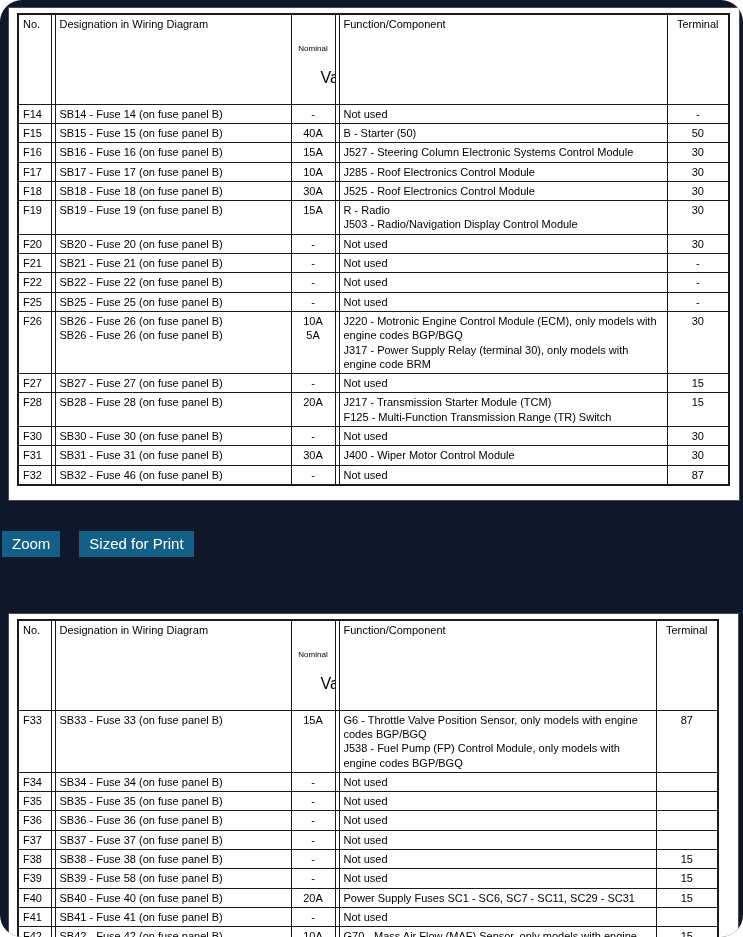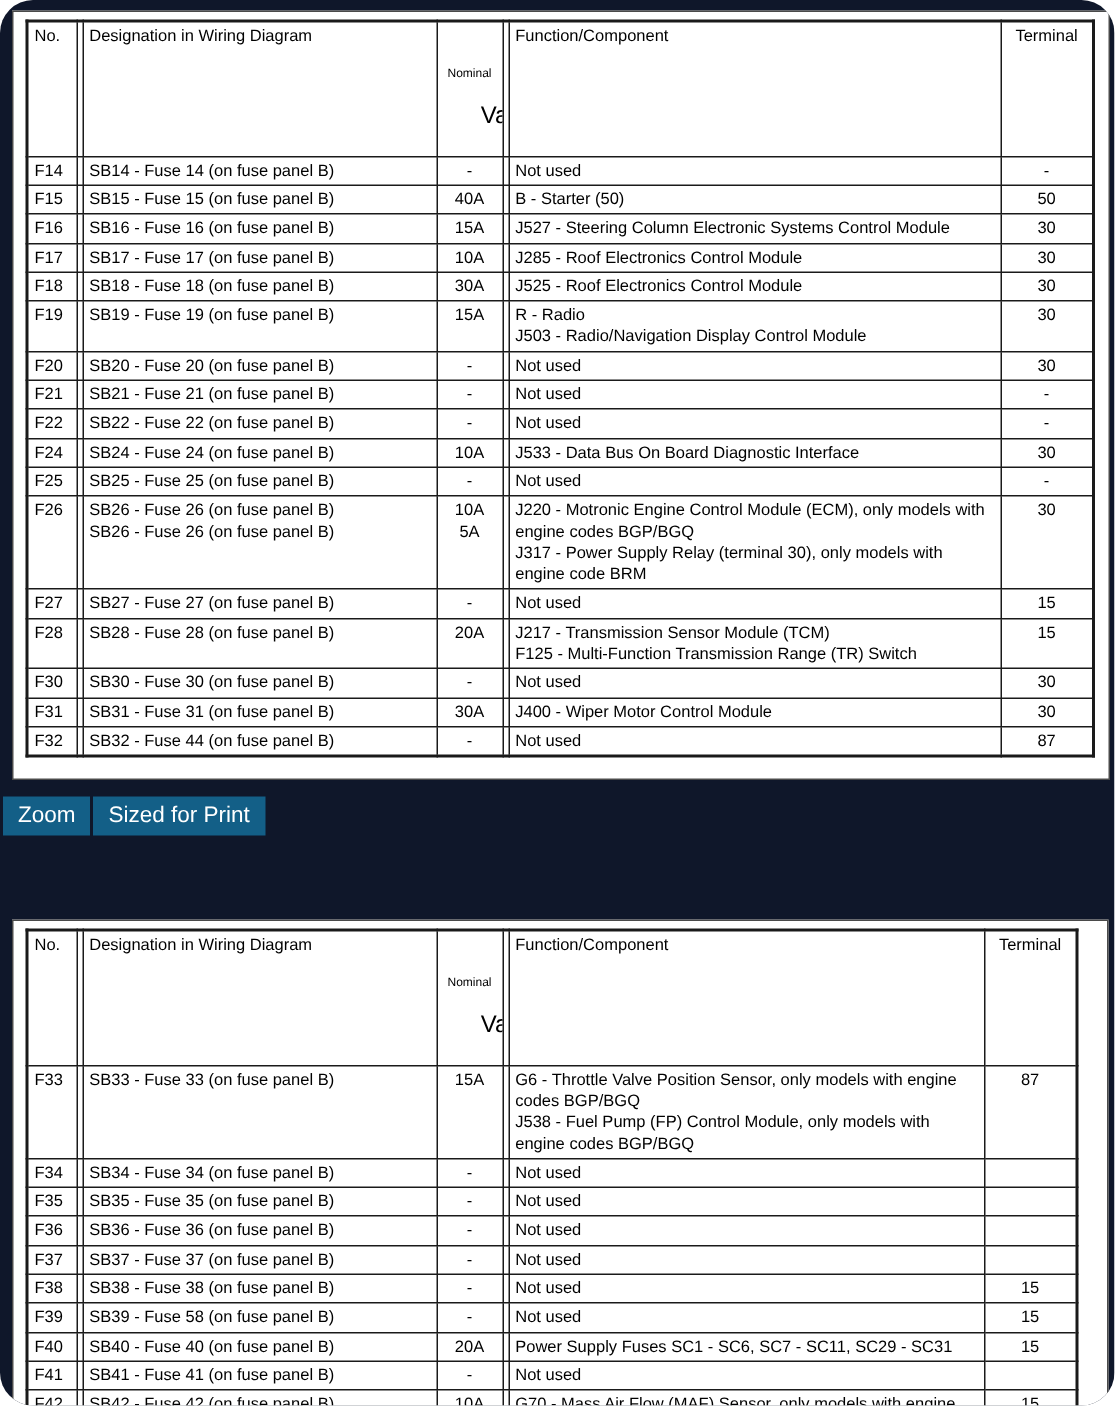--- a/index.html
+++ b/index.html
@@ -48,21 +48,21 @@
   }
   .fuse th{height:34px;}
   .fuse .gap{padding:0;}
   .fuse .c-value,.fuse .c-terminal{text-align:center;}
   .fuse th.c-value{text-align:center;padding-top:15px;}
   .nominal-small{display:block;font-size:8px;line-height:1.2;}
   .value-normal{display:block;font-size:16px;line-height:1.2;margin-left:25px;}
   .toolbar{
     position:absolute;
     top:531px;left:2px;
-    display:flex;gap:2px;
+    display:flex;gap:19px;
   }
   .btn{
     background:var(--button-bg);
     color:var(--button-fg);
     border:none;
     font-family:"Liberation Sans","DejaVu Sans",sans-serif;
     font-size:15px;
     padding:4px 10px 5px 10px;
     cursor:pointer;
   }
@@ -174,29 +174,20 @@
           <tr>
     <td class="c-no">F22</td>
     <td class="gap"></td>
     <td class="c-designation">SB22 - Fuse 22 (on fuse panel B)</td>
     <td class="c-value">-</td>
     <td class="gap"></td>
     <td class="c-function">Not used</td>
     <td class="c-terminal">-</td>
   </tr>
           <tr>
-    <td class="c-no">F24</td>
-    <td class="gap"></td>
-    <td class="c-designation">SB24 - Fuse 24 (on fuse panel B)</td>
-    <td class="c-value">10A</td>
-    <td class="gap"></td>
-    <td class="c-function">J533 - Data Bus On Board Diagnostic Interface</td>
-    <td class="c-terminal">30</td>
-  </tr>
-          <tr>
     <td class="c-no">F25</td>
     <td class="gap"></td>
     <td class="c-designation">SB25 - Fuse 25 (on fuse panel B)</td>
     <td class="c-value">-</td>
     <td class="gap"></td>
     <td class="c-function">Not used</td>
     <td class="c-terminal">-</td>
   </tr>
           <tr>
     <td class="c-no">F26</td>
@@ -218,21 +209,21 @@
     <td class="gap"></td>
     <td class="c-function">Not used</td>
     <td class="c-terminal">15</td>
   </tr>
           <tr>
     <td class="c-no">F28</td>
     <td class="gap"></td>
     <td class="c-designation">SB28 - Fuse 28 (on fuse panel B)</td>
     <td class="c-value">20A</td>
     <td class="gap"></td>
-    <td class="c-function">J217 - Transmission Sensor Module (TCM)
+    <td class="c-function">J217 - Transmission Starter Module (TCM)
 F125 - Multi-Function Transmission Range (TR) Switch</td>
     <td class="c-terminal">15</td>
   </tr>
           <tr>
     <td class="c-no">F30</td>
     <td class="gap"></td>
     <td class="c-designation">SB30 - Fuse 30 (on fuse panel B)</td>
     <td class="c-value">-</td>
     <td class="gap"></td>
     <td class="c-function">Not used</td>
@@ -243,21 +234,21 @@
     <td class="gap"></td>
     <td class="c-designation">SB31 - Fuse 31 (on fuse panel B)</td>
     <td class="c-value">30A</td>
     <td class="gap"></td>
     <td class="c-function">J400 - Wiper Motor Control Module</td>
     <td class="c-terminal">30</td>
   </tr>
           <tr>
     <td class="c-no">F32</td>
     <td class="gap"></td>
-    <td class="c-designation">SB32 - Fuse 44 (on fuse panel B)</td>
+    <td class="c-designation">SB32 - Fuse 46 (on fuse panel B)</td>
     <td class="c-value">-</td>
     <td class="gap"></td>
     <td class="c-function">Not used</td>
     <td class="c-terminal">87</td>
   </tr>
         </tbody>
     </table>
   </div>
 
   <div class="toolbar">

